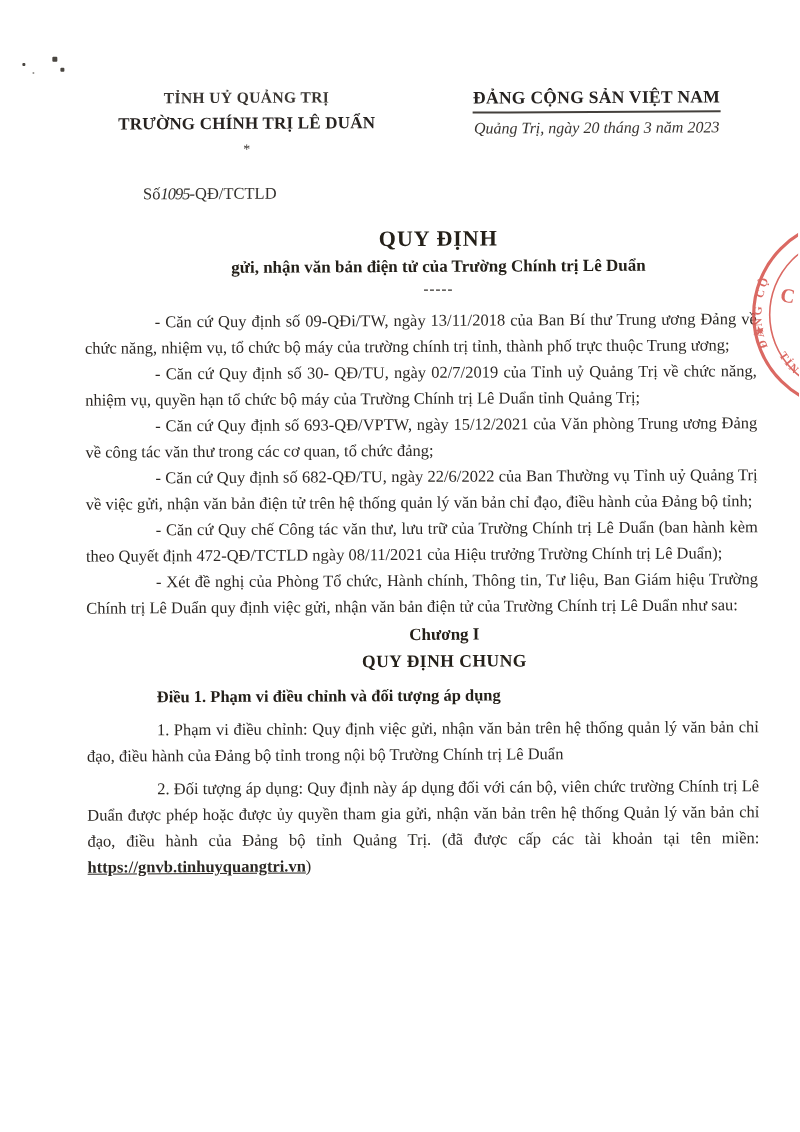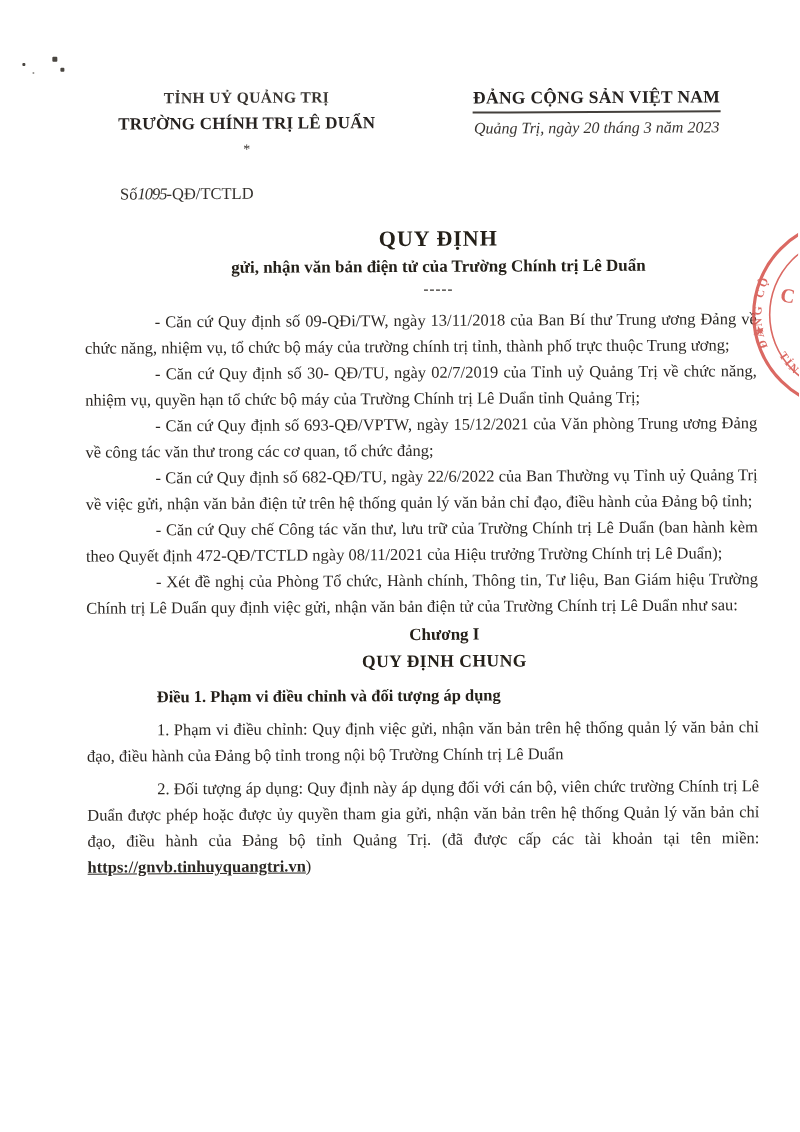--- a/index.html
+++ b/index.html
@@ -17,21 +17,21 @@
   .header-right { width:46%; text-align:center; }
   .org-parent { font-size:15.5px; font-weight:700; letter-spacing:.4px; color:#3a3632; }
   .org-name { font-size:17px; font-weight:700; letter-spacing:.2px; margin-top:7px; color:#262220; }
   .org-mark { font-size:14px; margin-top:8px; color:#3a3632; }
   .party-motto {
     display:inline-block; font-size:17.5px; font-weight:700; letter-spacing:.3px;
     color:#262220; padding-bottom:3px; border-bottom:2px solid #44403c;
   }
   .dateline { font-size:16px; font-style:italic; margin-top:6px; color:#37332f; }
   
-  .doc-number { position:absolute; top:183px; left:122px; font-size:16.5px; color:#33302c; }
+  .doc-number { position:absolute; top:183px; left:145px; font-size:16.5px; color:#33302c; }
   .doc-number .handwritten { font-style:italic; letter-spacing:-1px; }
   
   .title-block { position:absolute; top:226px; left:100px; right:20px; text-align:center; }
   .doc-title { font-size:22px; font-weight:700; letter-spacing:1px; color:#242019; }
   .doc-subtitle { font-size:17px; font-weight:700; margin-top:5px; color:#242019; }
   .divider { font-size:15px; font-weight:700; letter-spacing:1px; margin-top:4px; color:#33302c; }
   
   .body-text {
     position:absolute; top:308px; left:86px; right:42px;
     font-size:16.5px; line-height:26px; text-align:justify;

